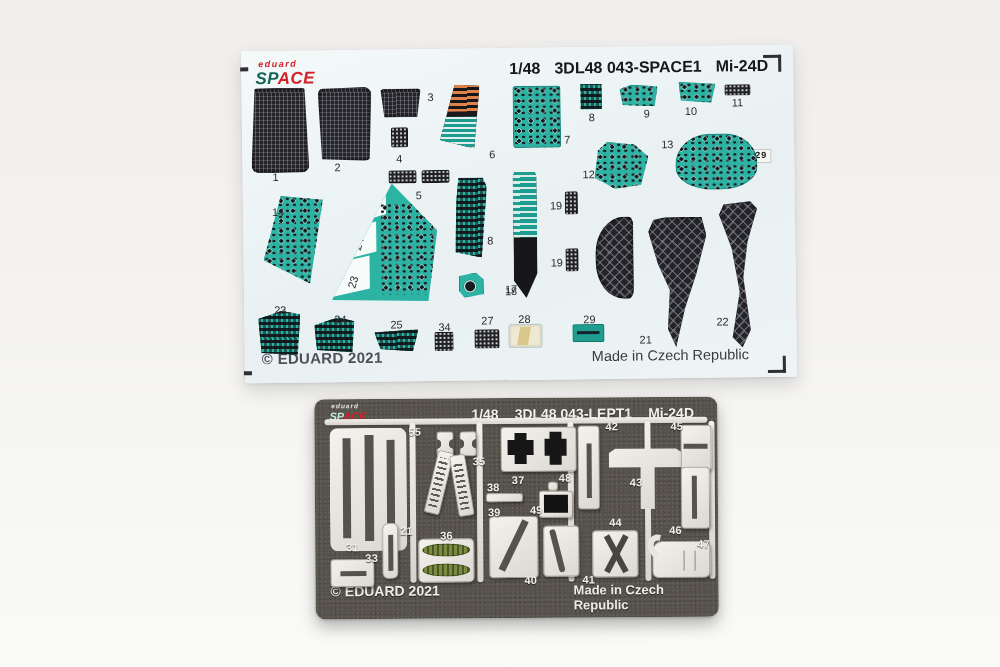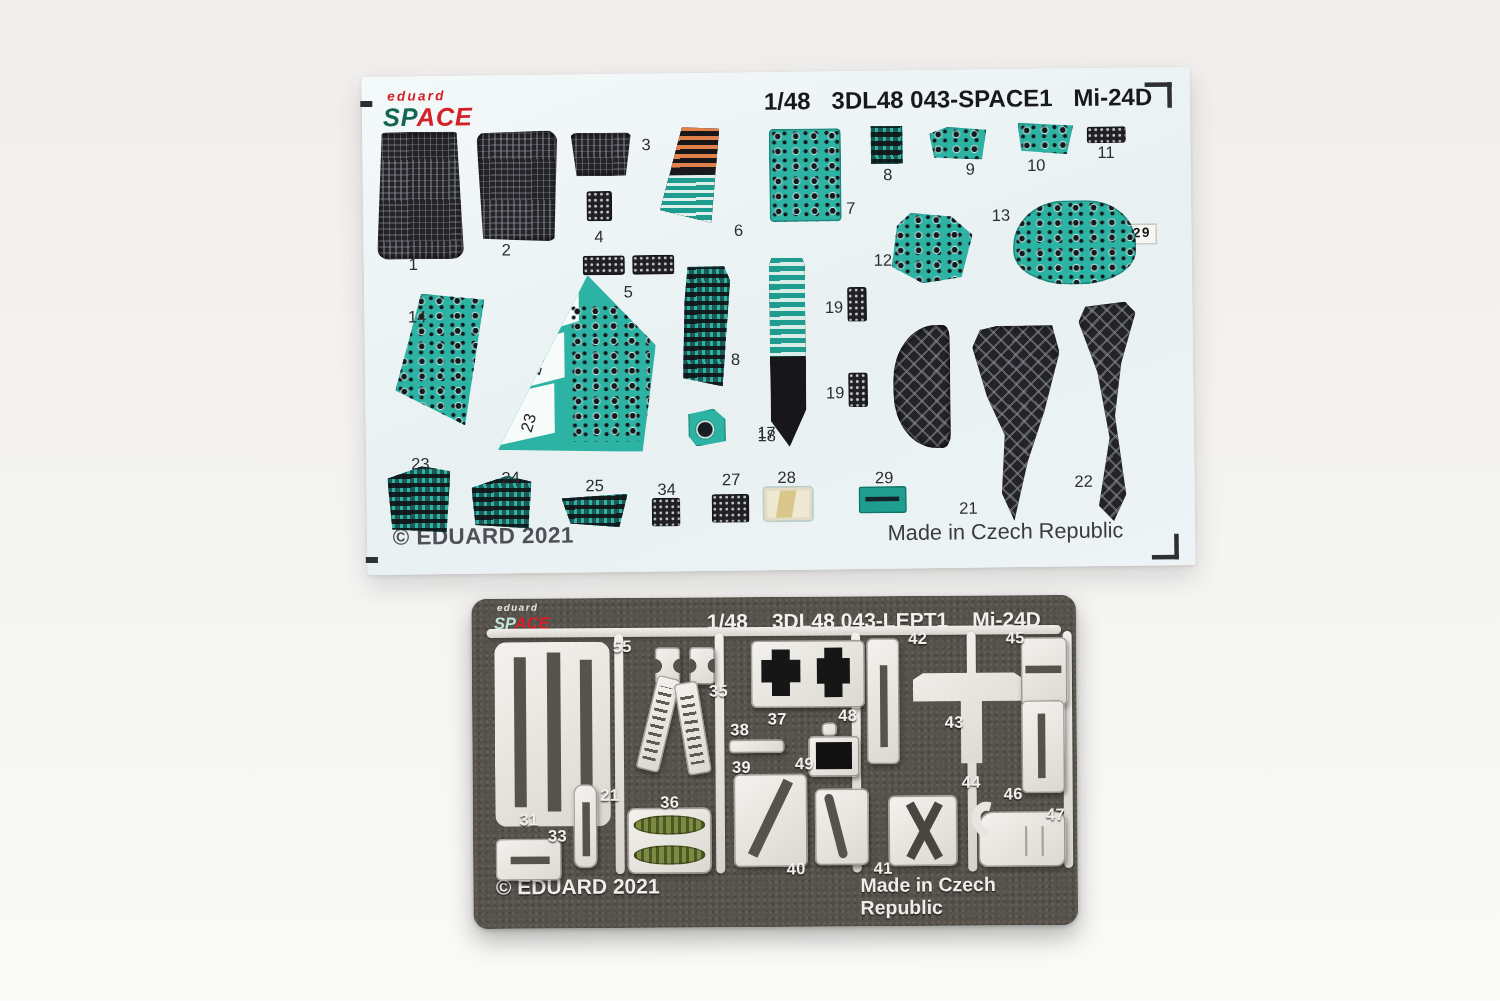--- a/index.html
+++ b/index.html
@@ -299,21 +299,21 @@
       <span class="enum" style="left: 267px; top: 176px;">41</span>
       <div class="part silver" style="left: 233px; top: 84px; width: 10px; height: 9px;"></div>
       <span class="enum" style="left: 244px; top: 74px;">48</span>
       <div class="part silver plate49" style="left: 224px; top: 93px; width: 34px; height: 27px; border-radius: 3px;"></div>
       <span class="enum" style="left: 215px; top: 106px;">49</span>
       <div class="part silver slot" style="left: 263px; top: 28px; width: 22px; height: 84px; border-radius: 4px;"></div>
       <span class="enum" style="left: 291px; top: 23px;">42</span>
       <div class="part cross43" style="left: 294px; top: 40px; width: 74px; height: 72px;"></div>
       <span class="enum" style="left: 315px; top: 79px;">43</span>
       <div class="part silver plate44" style="left: 277px; top: 133px; width: 46px; height: 47px; border-radius: 4px;"></div>
-      <span class="enum" style="left: 294px; top: 119px; margin-left: 32px;">44</span>
+      <span class="enum" style="left: 294px; top: 119px;">44</span>
       <div class="part silver blade" style="left: 366px; top: 28px; width: 31px; height: 46px; border-radius: 4px;"></div>
       <span class="enum" style="left: 356px; top: 23px;">45</span>
       <div class="part silver blade2" style="left: 366px; top: 70px; width: 29px; height: 62px; border-radius: 4px;"></div>
       <span class="enum" style="left: 354px; top: 127px;">46</span>
       <div class="part silver seat47" style="left: 337px; top: 144px; width: 58px; height: 37px;"></div>
       <span class="enum" style="left: 382px; top: 141px;">47</span>
     </section>
 
 </div>
 

